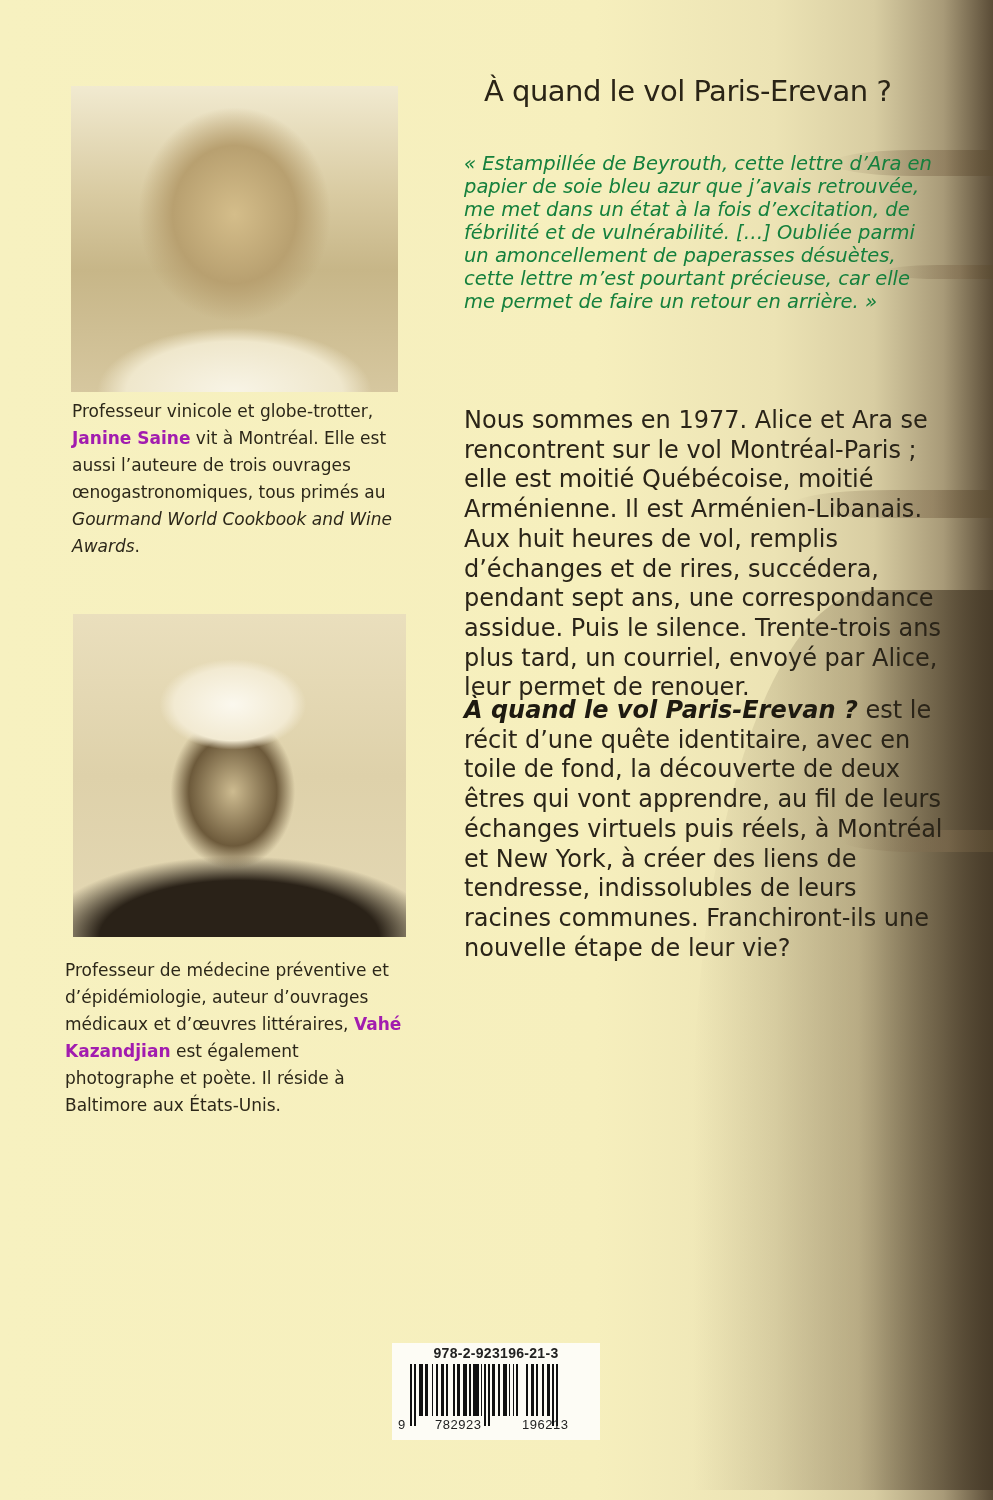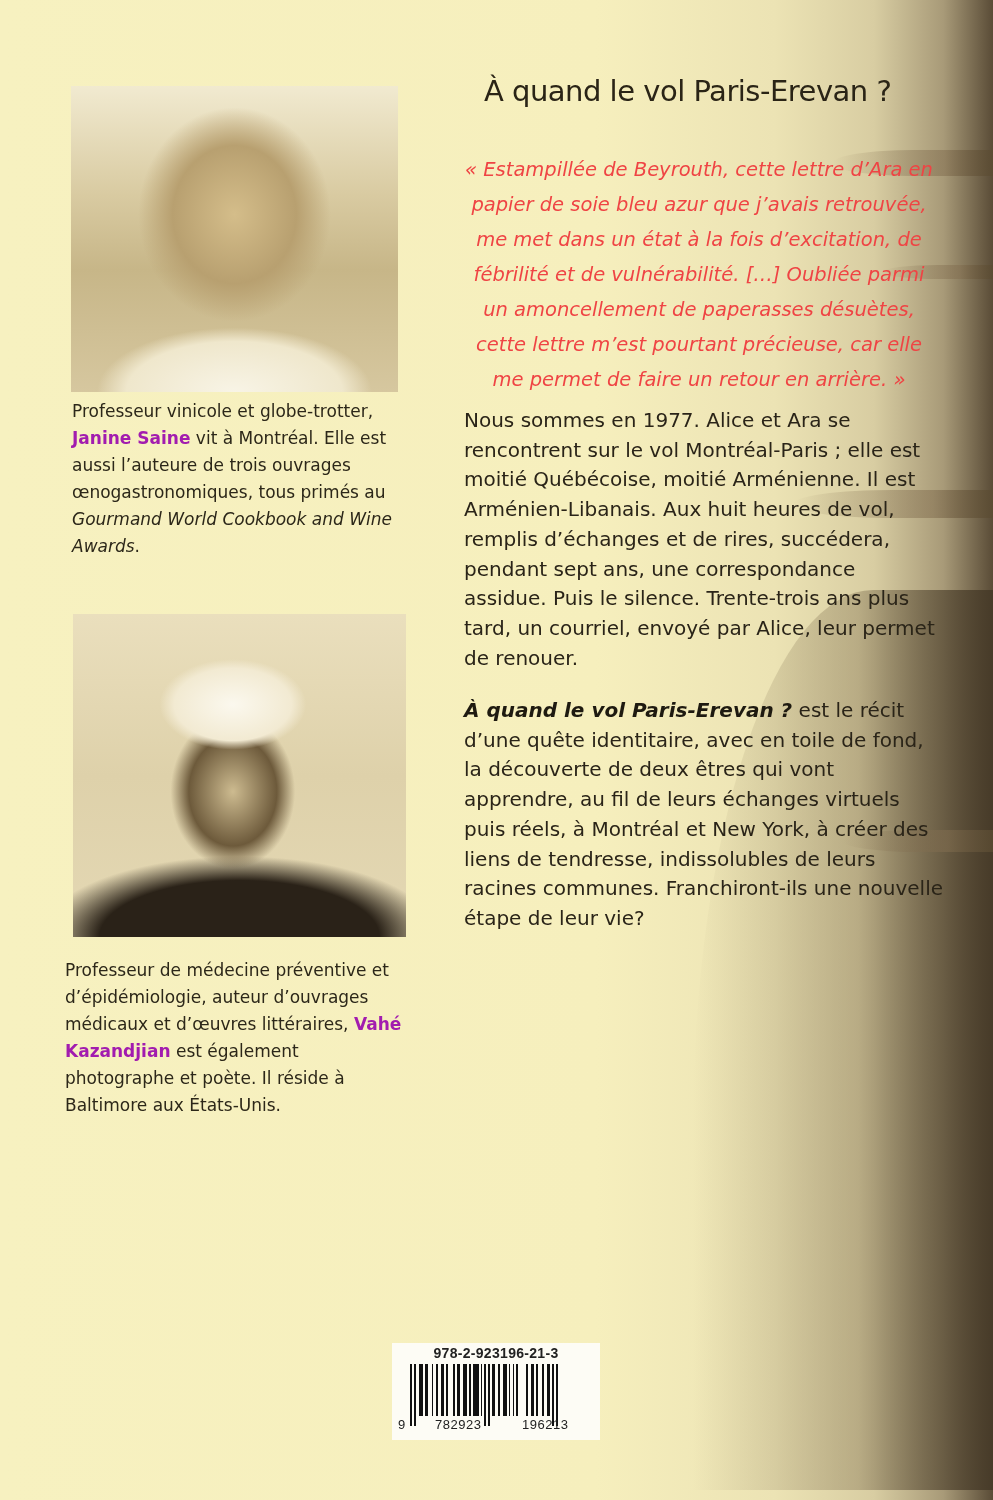--- a/index.html
+++ b/index.html
@@ -42,25 +42,25 @@
   .caption-2 { left: 65px; top: 957px; width: 340px; }
   .caption b { font-weight: bold; color: #a21caf; }
   .caption i { font-style: italic; }
   .title {
     position: absolute; left: 484px; top: 74px; width: 480px;
     font-family: "DejaVu Sans", sans-serif; font-size: 29px; letter-spacing: -0.5px;
     color: #2a2416; margin: 0; font-weight: normal;
   }
   .quote {
     position: absolute; left: 464px; top: 152px; width: 470px;
-    font-size: 19.5px; line-height: 35px; font-style: italic; color: #ef4444; margin: 0; text-align: center;
+    font-size: 19.5px; line-height: 23px; font-style: italic; color: #15803d; margin: 0;
   }
   .para {
     position: absolute; left: 464px; width: 480px;
-    font-size: 20px; line-height: 29.7px; color: #2a2418; margin: 0;
+    font-size: 24px; line-height: 29.7px; color: #2a2418; margin: 0;
   }
   .para-1 { top: 406px; }
   .para-2 { top: 696px; }
   .para-2 .bi { font-weight: bold; font-style: italic; color: #1e1a10; }
   .barcode-box {
     position: absolute; left: 392px; top: 1343px; width: 208px; height: 97px;
     background: #fdfcf5;
   }
   .isbn-top {
     position: absolute; left: 0; top: 2px; width: 208px; text-align: center;

